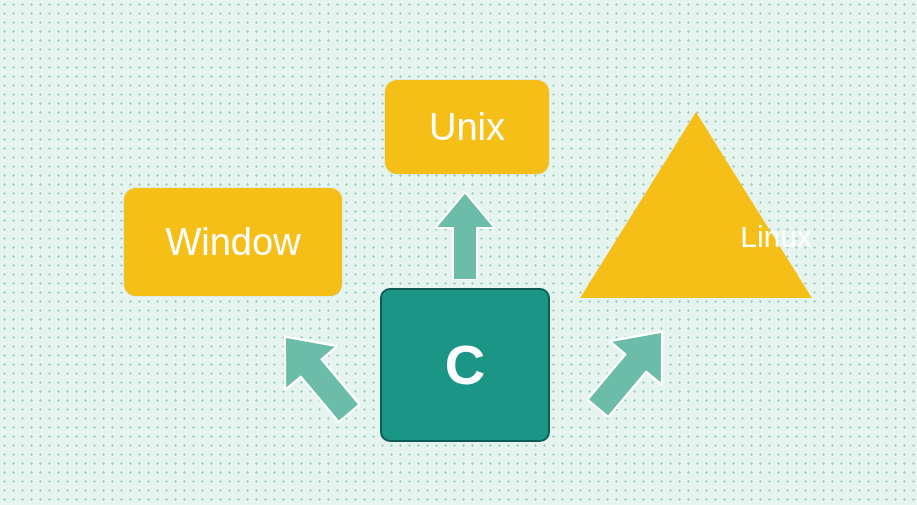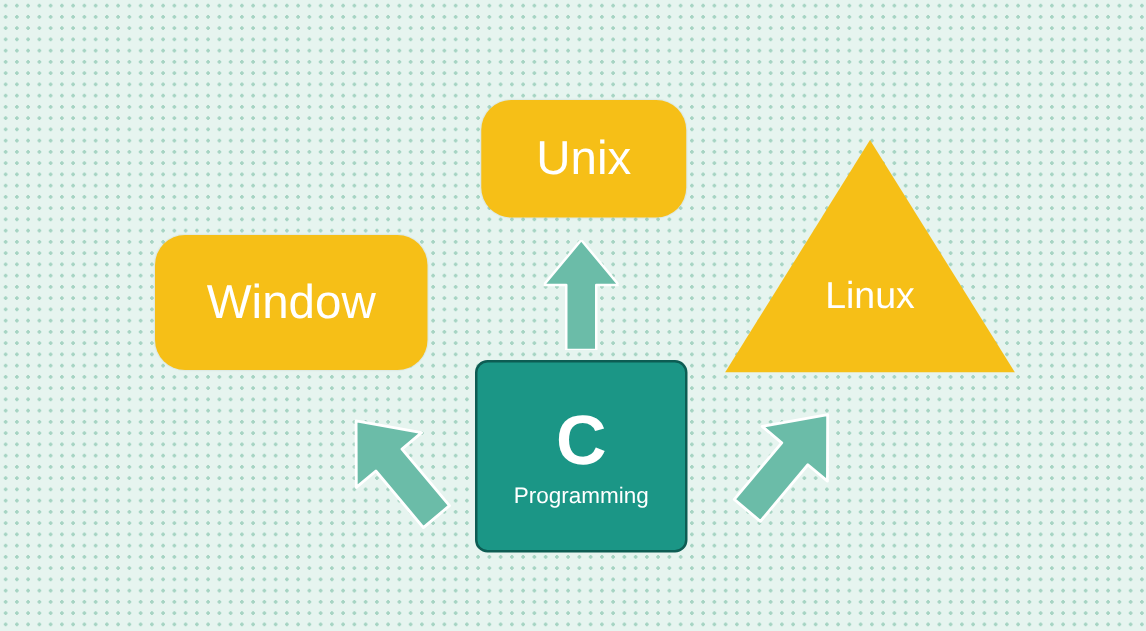--- a/index.html
+++ b/index.html
@@ -9,40 +9,40 @@
     background-image:radial-gradient(circle,#a6d4c3 1.2px,transparent 1.2px);
     background-size:9px 9px;
     font-family:"Segoe UI",Arial,sans-serif;
     position:relative;
     overflow:hidden;
   }
   .box{
     position:absolute;
     background:#f6bf17;
     color:#fff;
-    border-radius:24px;
+    border-radius:12px;
     display:flex;align-items:center;justify-content:center;
     font-size:38px;font-weight:400;
     box-shadow:0 0 0 1px rgba(0,0,0,.04);
   }
   .center-box{
     position:absolute;
     background:#1b9686;
     border:2px solid #0d5c53;
     border-radius:10px;
     display:flex;flex-direction:column;align-items:center;justify-content:center;
     color:#fff;
   }
   .center-box .big{font-size:56px;font-weight:700;line-height:1}
   .center-box .small{font-size:18px;font-weight:400;margin-top:6px}
   .tri-wrap{position:absolute}
   .tri-wrap svg{display:block}
   .tri-label{
     position:absolute;left:0;right:0;top:58%;
-    text-align:center;color:#fff;font-size:30px;font-weight:400;
+    text-align:right;color:#fff;font-size:30px;font-weight:400;
   }
   .arrow{position:absolute}
   .arrow svg{display:block;filter:drop-shadow(0 0 0 rgba(0,0,0,0))}
 </style>
 </head>
 <body>
 
 <div class="box" style="left:124px;top:188px;width:218px;height:108px">
   <span>Window</span>
 </div>
@@ -53,21 +53,20 @@
 
 <div class="tri-wrap" style="left:580px;top:112px;width:232px;height:186px">
   <svg width="232" height="186" viewBox="0 0 232 186">
     <polygon points="116,0 232,186 0,186" fill="#f6bf17"></polygon>
   </svg>
   <div class="tri-label">Linux</div>
 </div>
 
 <div class="center-box" style="left:380px;top:288px;width:166px;height:150px">
   <div class="big">C</div>
-  <div class="small">Programming</div>
 </div>
 
 <div class="arrow" style="left:435px;top:192px">
   <svg width="60" height="88" viewBox="0 0 60 88">
     <polygon points="30,0 60,36 42,36 42,88 18,88 18,36 0,36" fill="#6bbca8" stroke="#ffffff" stroke-width="2" stroke-linejoin="round"></polygon>
   </svg>
 </div>
 
 <div class="arrow" style="left:267px;top:325px">
   <svg width="100" height="100" viewBox="0 0 60 88">

